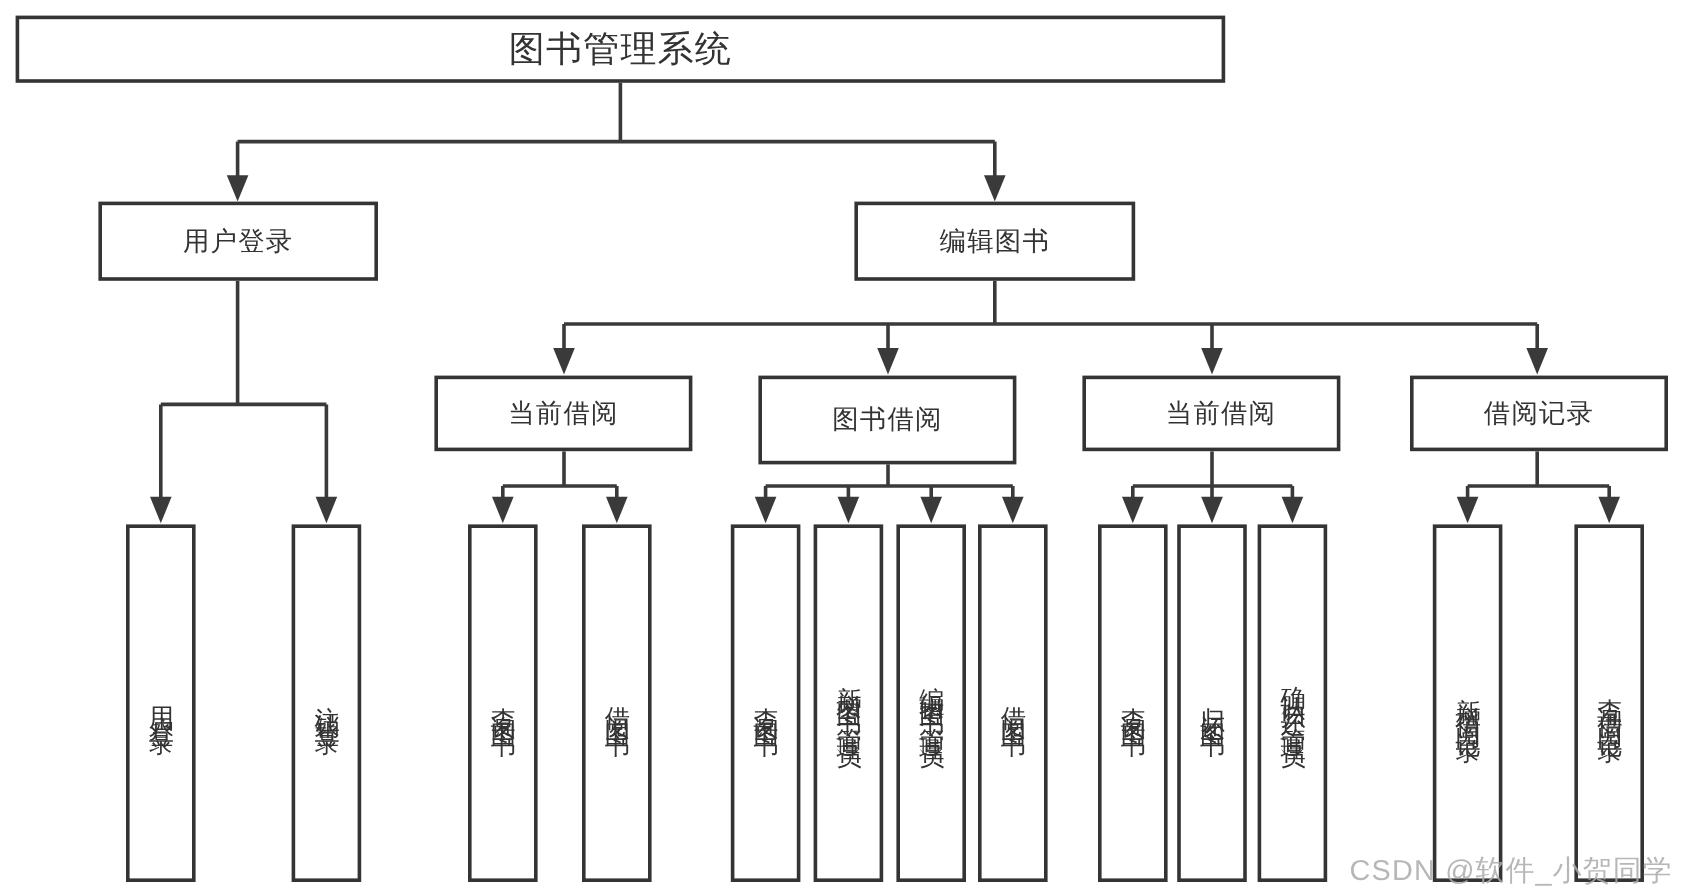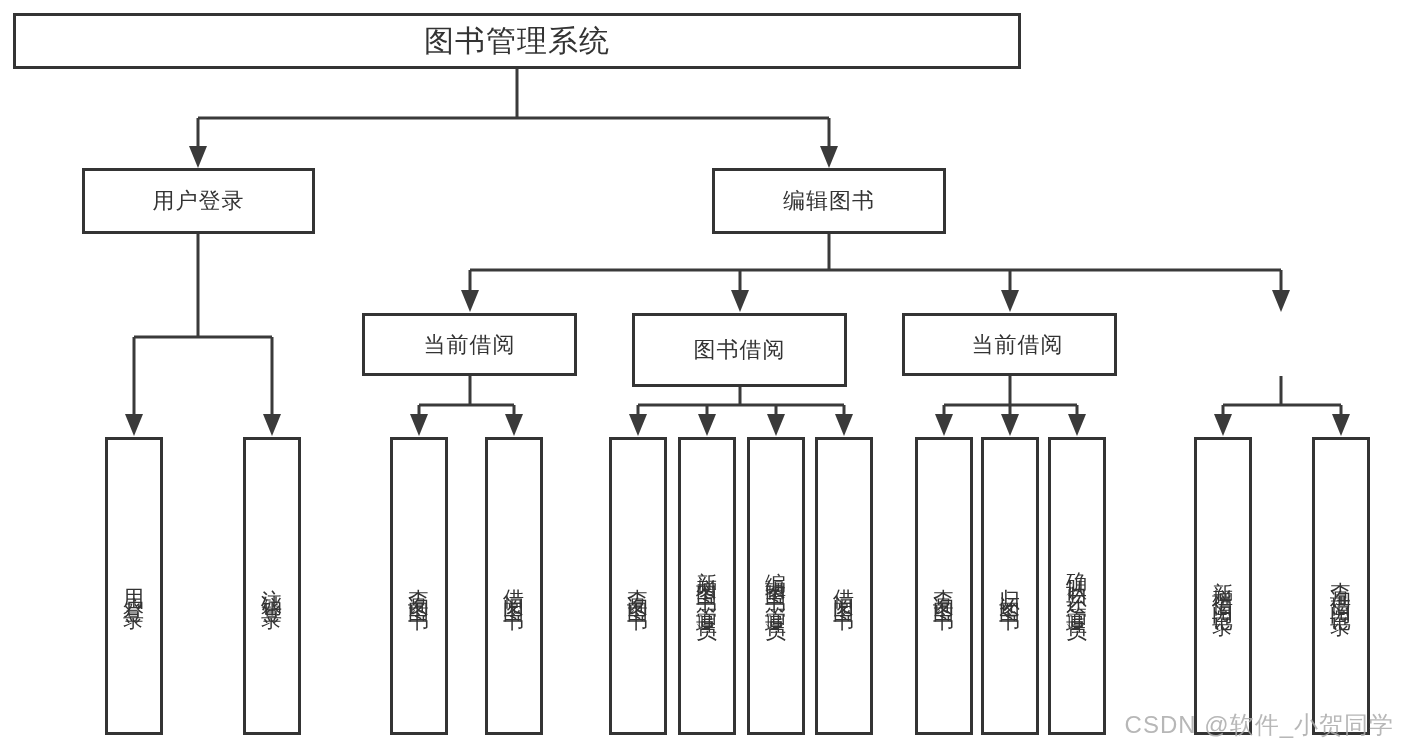--- a/index.html
+++ b/index.html
@@ -125,20 +125,23 @@
 
   <div class="node h" style="left:362px; top:313px; width:215px; height:63px;">
     <span>当前借阅</span>
   </div>
   <div class="node h" style="left:632px; top:313px; width:215px; height:74px;">
     <span>图书借阅</span>
   </div>
   <div class="node h" style="left:902px; top:313px; width:215px; height:63px;padding-left:16px;">
     <span>当前借阅</span>
   </div>
+  <div class="node h" style="left:1175px; top:313px; width:215px; height:63px;">
+    <span>借阅记录</span>
+  </div>
 
   <div class="node leaf" style="left:105px; top:437px; width:58px; height:298px;">
     <span>用户登录</span>
   </div>
   <div class="node leaf" style="left:243px; top:437px; width:58px; height:298px;">
     <span>注销登录</span>
   </div>
 
   <div class="node leaf" style="left:390px; top:437px; width:58px; height:298px;">
     <span>查询图书</span>

